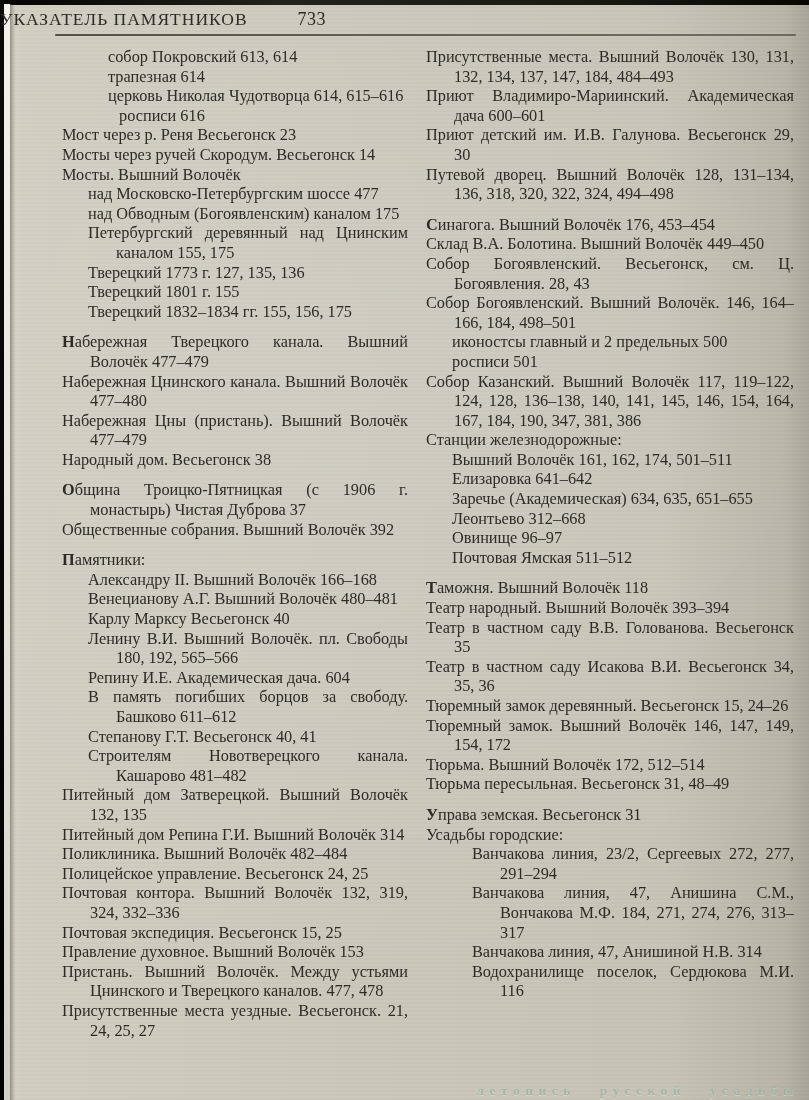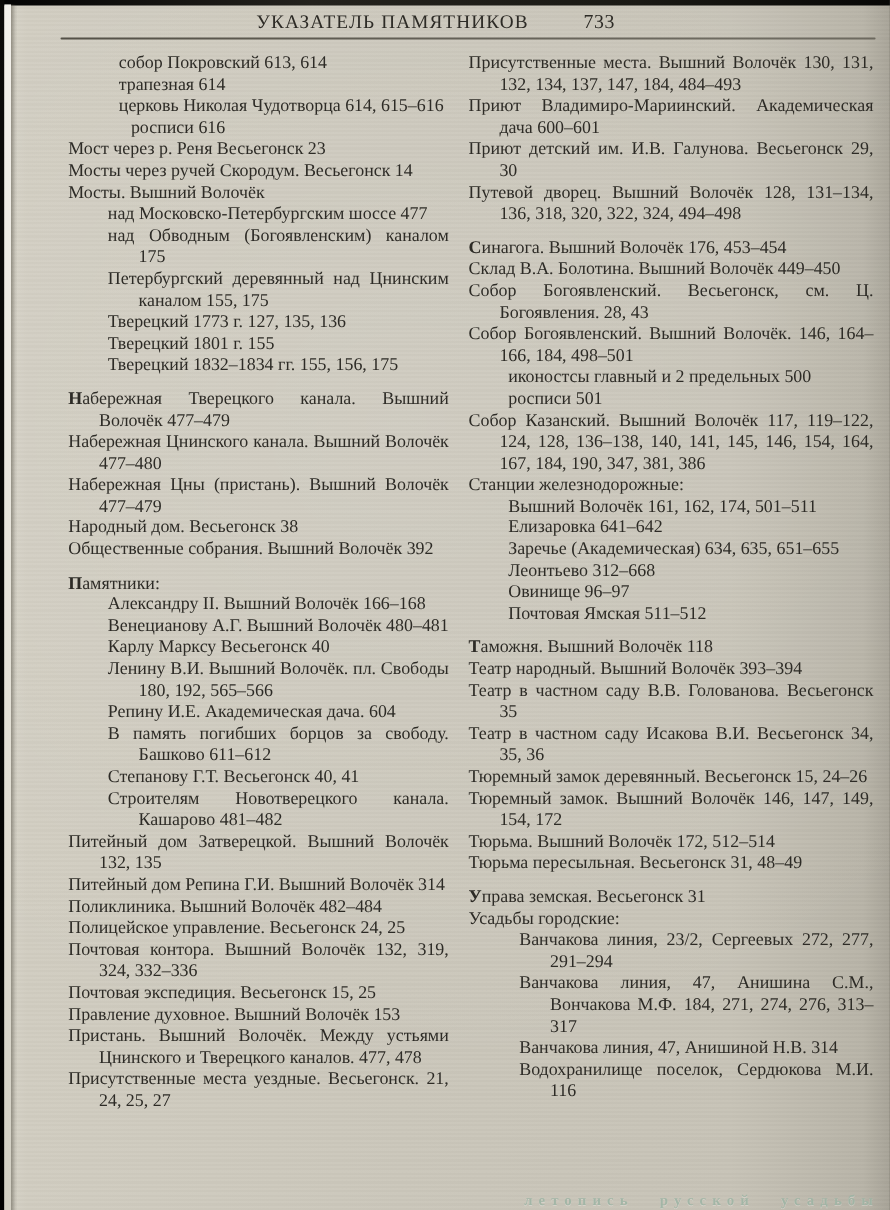--- a/index.html
+++ b/index.html
@@ -34,21 +34,21 @@
   .scan-highlight-left{
     position:absolute;top:4px;bottom:0;left:4px;width:6px;
     background:linear-gradient(180deg,#f4f2ec,#e2dfd4 65%,#d2cfc3);
   }
   .scan-crease{
     position:absolute;top:4px;bottom:0;left:10px;width:6px;
     background:linear-gradient(90deg,rgba(80,76,64,0.50),rgba(80,76,64,0.10) 65%,rgba(80,76,64,0));
   }
   .running-head{
     position:absolute;top:9px;left:0;right:17px;
-    display:flex;justify-content:center;align-items:baseline;gap:50px;
+    display:flex;justify-content:flex-start;align-items:baseline;gap:50px;
     color:var(--ink);
   }
   .rh-title{
     font-size:17.5px;letter-spacing:1px;font-weight:normal;
   }
   .rh-num{
     font-size:18px;letter-spacing:0.5px;
   }
   .head-rule{
     position:absolute;top:34px;left:55px;right:13px;height:2px;
@@ -64,21 +64,21 @@
   .col-left{width:346px;flex:0 0 346px;}
   .col-right{flex:1;}
   .entry{
     font-size:16.3px;
     line-height:19.6px;
     text-align:justify;
     padding-left:28px;
     text-indent:-28px;
     color:var(--ink);
   }
-  .entry.ind1{margin-left:36px;}
+  .entry.ind1{margin-left:26px;}
   .entry.ind2{margin-left:46px;}
   .entry.ind3{margin-left:57px;}
   .entry.gap{margin-top:11px;}
   .entry .b{font-weight:bold;}
   .entry .i{}
   .watermark{
     position:absolute;bottom:1px;right:10px;
     font-size:13.5px;font-weight:bold;
     letter-spacing:5.5px;word-spacing:15px;
     color:var(--wm);
@@ -114,20 +114,21 @@
         <div class="entry ind1"><span>над Московско-Петербургским шоссе 477</span></div>
         <div class="entry ind1"><span>над Обводным (Богоявленским) каналом 175</span></div>
         <div class="entry ind1"><span>Петербургский деревянный над Цнинским каналом 155, 175</span></div>
         <div class="entry ind1"><span>Тверецкий 1773 г. 127, 135, 136</span></div>
         <div class="entry ind1"><span>Тверецкий 1801 г. 155</span></div>
         <div class="entry ind1"><span>Тверецкий 1832–1834 гг. 155, 156, 175</span></div>
         <div class="entry ind0 gap"><span class="b">Н</span><span>абережная Тверецкого канала. Вышний Волочёк 477–479</span></div>
         <div class="entry ind0"><span>Набережная Цнинского канала. Вышний Волочёк 477–480</span></div>
         <div class="entry ind0"><span>Набережная Цны (пристань). Вышний Волочёк 477–479</span></div>
         <div class="entry ind0"><span>Народный дом. Весьегонск 38</span></div>
+        <div class="entry ind0 gap"><span class="b">О</span><span>бщина Троицко-Пятницкая (с 1906 г. монастырь) Чистая Дуброва 37</span></div>
         <div class="entry ind0"><span>Общественные собрания. Вышний Волочёк 392</span></div>
         <div class="entry ind0 gap"><span class="b">П</span><span>амятники:</span></div>
         <div class="entry ind1"><span>Александру II. Вышний Волочёк 166–168</span></div>
         <div class="entry ind1"><span>Венецианову А.Г. Вышний Волочёк 480–481</span></div>
         <div class="entry ind1"><span>Карлу Марксу Весьегонск 40</span></div>
         <div class="entry ind1"><span>Ленину В.И. Вышний Волочёк. пл. Свободы 180, 192, 565–566</span></div>
         <div class="entry ind1"><span>Репину И.Е. Академическая дача. 604</span></div>
         <div class="entry ind1"><span>В память погибших борцов за свободу. Башково 611–612</span></div>
         <div class="entry ind1"><span>Степанову Г.Т. Весьегонск 40, 41</span></div>
         <div class="entry ind1"><span>Строителям Новотверецкого канала. Кашарово 481–482</span></div>

